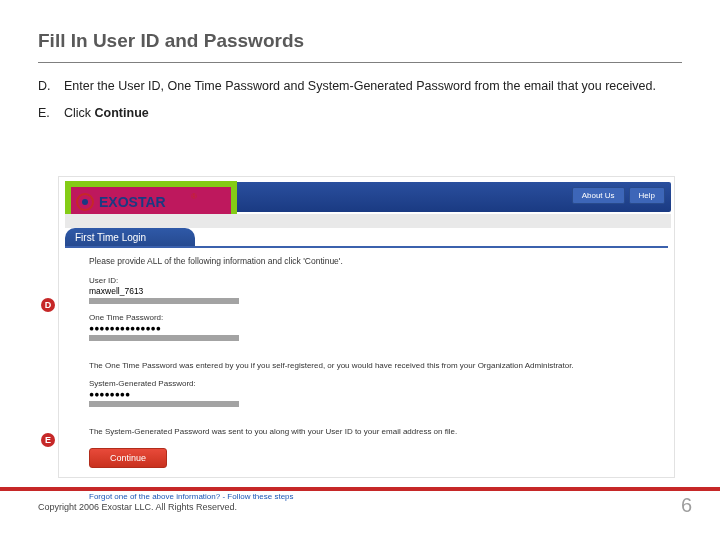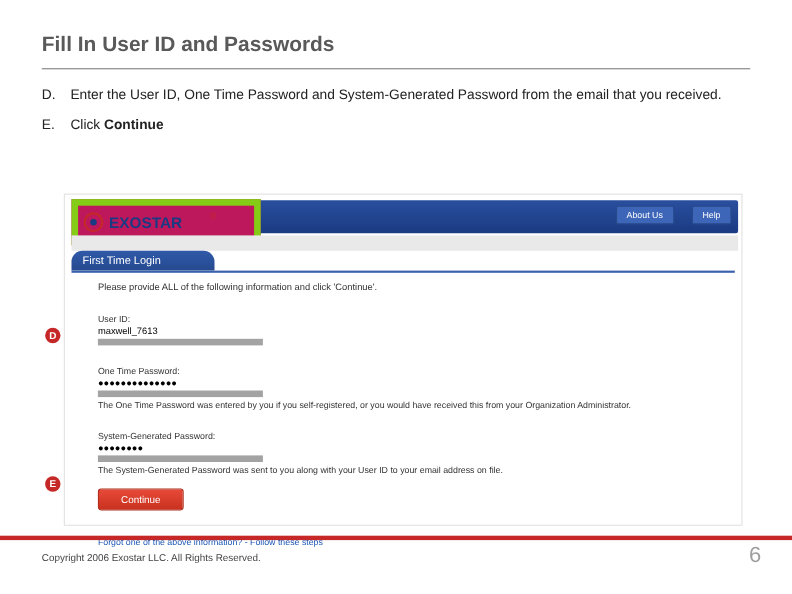--- a/index.html
+++ b/index.html
@@ -7,31 +7,31 @@
   .title{position:absolute;left:38px;top:30px;font-size:19px;font-weight:bold;color:#595959}
   .title-rule{position:absolute;left:38px;top:62px;width:644px;height:0;border-top:1px solid #7f7f7f}
   .steps{position:absolute;left:38px;top:78px;width:644px;font-size:12.5px;color:#222;line-height:1.35}
   .step-row{display:flex;margin-bottom:10px}
   .step-letter{width:26px;flex:none}
   .step-text{flex:1}
   .bold{font-weight:bold}
   
   .shot{position:absolute;left:58px;top:176px;width:615px;height:300px;border:1px solid #e2e2e2;background:#fff}
   .shot-topbar{position:absolute;left:38px;top:5px;right:3px;height:30px;background:linear-gradient(#2a4f9e,#1a3a82);border-radius:2px}
-  .shot-topbtns{position:absolute;right:6px;top:5px;display:flex;gap:16px;font-size:8px;color:#fff}
+  .shot-topbtns{position:absolute;right:6px;top:5px;display:flex;gap:4px;font-size:8px;color:#fff}
   .shot-topbtn{background:#3d66b8;padding:3px 9px;border:1px solid #284a8c;border-radius:2px}
   .shot-logo{position:absolute;left:6px;top:4px;width:160px;height:30px;background:#be185d;border:6px solid #84cc16}
   .shot-logo svg{display:block}
   .shot-subbar{position:absolute;left:6px;top:37px;right:3px;height:14px;background:#e9e9e9}
   .ftl-tab{position:absolute;left:6px;top:51px;width:120px;height:18px;background:linear-gradient(#2f59a8,#264a90);color:#fff;font-size:10px;display:flex;align-items:center;padding-left:10px;border-radius:10px 10px 0 0}
   .ftl-rule{position:absolute;left:6px;top:69px;right:6px;height:0;border-top:2px solid #3b61ad}
   .form-area{position:absolute;left:30px;top:80px;right:20px;font-size:8.5px;color:#333;line-height:1.15}
-  .fld-label{margin-top:19px;font-size:8px;color:#333}
+  .fld-label{margin-top:9px;font-size:8px;color:#333}
   .fld-input{margin-top:1px;width:150px;border-bottom:6px solid #a3a3a3;font-size:8.5px;color:#000;padding:1px 0}
-  .fld-hint{margin-top:3px;font-size:8px;color:#333}
+  .fld-hint{margin-top:20px;font-size:8px;color:#333}
   .cont-btn{margin-top:12px;display:inline-block;background:linear-gradient(#e84a3a,#c9311e);color:#fff;font-size:9px;padding:4px 20px;border-radius:3px;border:1px solid #b12c1b}
   .forgot{margin-top:24px;font-size:8px;color:#1a56b5}
   
   .callout{position:absolute;width:14px;height:14px;border-radius:50%;background:#c62828;color:#fff;font-size:9px;font-weight:bold;display:flex;align-items:center;justify-content:center}
   .callout-D{left:41px;top:298px}
   .callout-E{left:41px;top:433px}
   
   .footer-rule{position:absolute;left:0;top:487px;width:720px;height:0;border-top:4px solid #c62828}
   .footer-left{position:absolute;left:38px;top:502px;font-size:9px;color:#444}
   .footer-center{position:absolute;left:0;right:0;top:502px;text-align:center;font-size:9px;color:#444}

